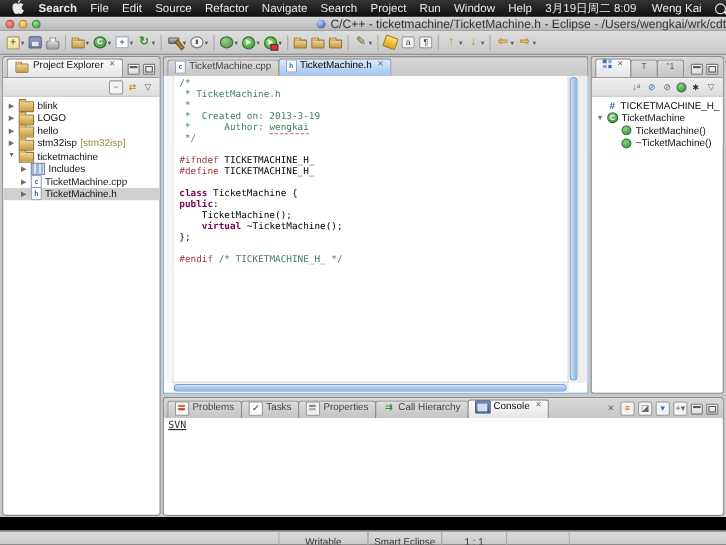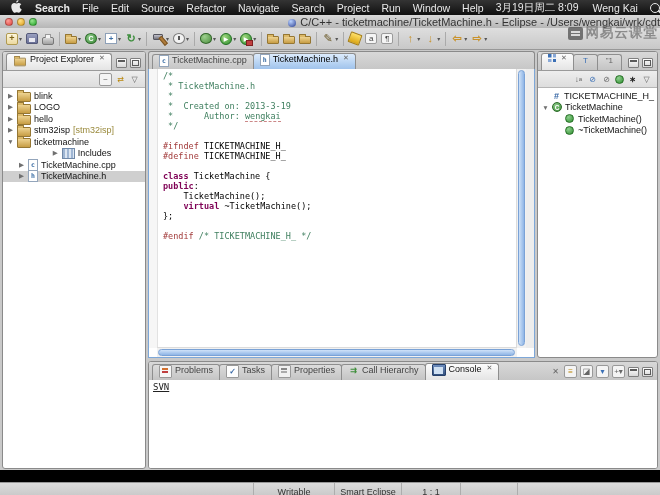--- a/index.html
+++ b/index.html
@@ -328,21 +328,21 @@
           <span class="tarrow">▶</span>
           <span class="fold"></span>
           <span class="tlabel">stm32isp</span>
           <span class="tdecor"> [stm32isp]</span>
         </span>
         <span class="trow" style="padding-left: 4px;">
           <span class="tarrow">▼</span>
           <span class="fold"></span>
           <span class="tlabel">ticketmachine</span>
         </span>
-        <span class="trow" style="padding-left: 15px; justify-content: center;">
+        <span class="trow" style="padding-left: 15px;">
           <span class="tarrow">▶</span>
           <span class="inc-ic"></span>
           <span class="tlabel">Includes</span>
         </span>
         <span class="trow" style="padding-left: 15px;">
           <span class="tarrow">▶</span>
           <span class="fic">c</span>
           <span class="tlabel">TicketMachine.cpp</span>
         </span>
         <span class="trow sel" style="padding-left: 15px;">
@@ -468,18 +468,14 @@
   </div>
 
   <div class="statusbar">
     <span class="sb-cell" style="left:253px;width:80px;">Writable</span>
     <span class="sb-cell" style="left:334px;width:66px;">Smart Eclipse</span>
     <span class="sb-cell" style="left:401px;width:58px;">1 : 1</span>
     <span class="sb-cell" style="left:460px;width:56px;"></span>
   </div>
   <div class="blackbar"></div>
 
-  <div class="watermark">
-    <span class="wm-bubble"></span>
-    <span class="wm-text">网易云课堂</span>
-  </div>
 
 </div>
 
 </body></html>

